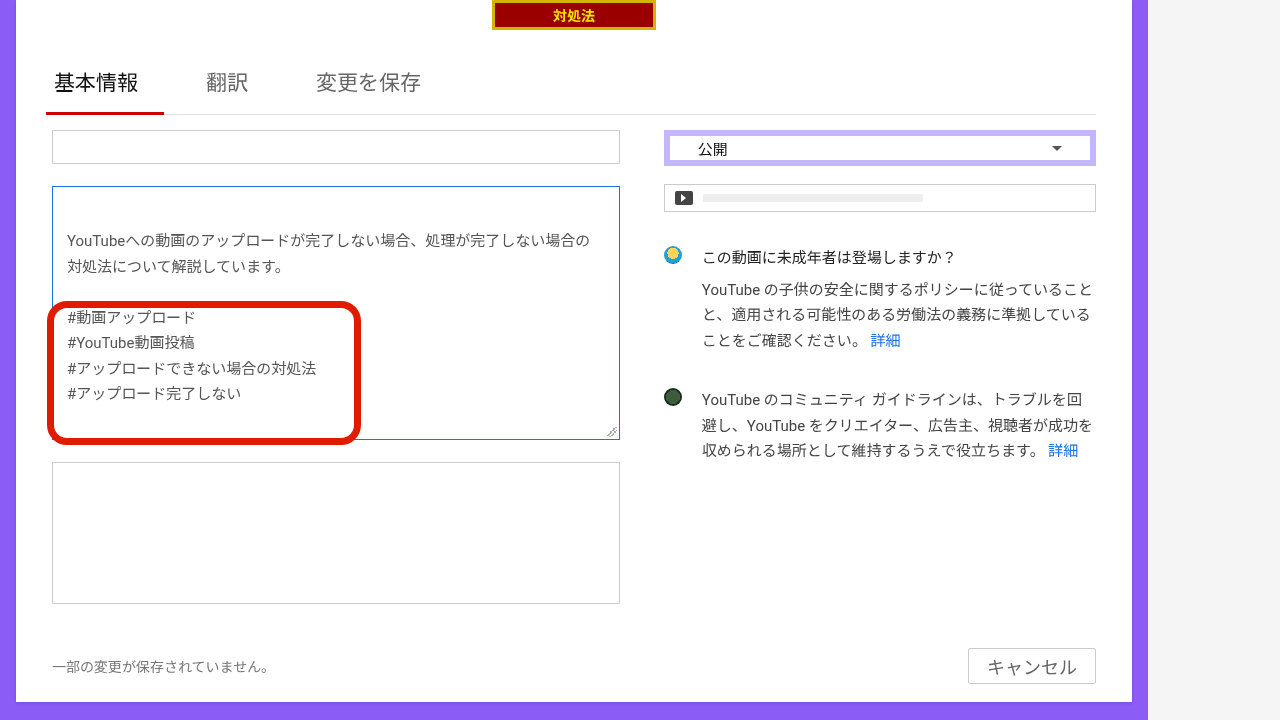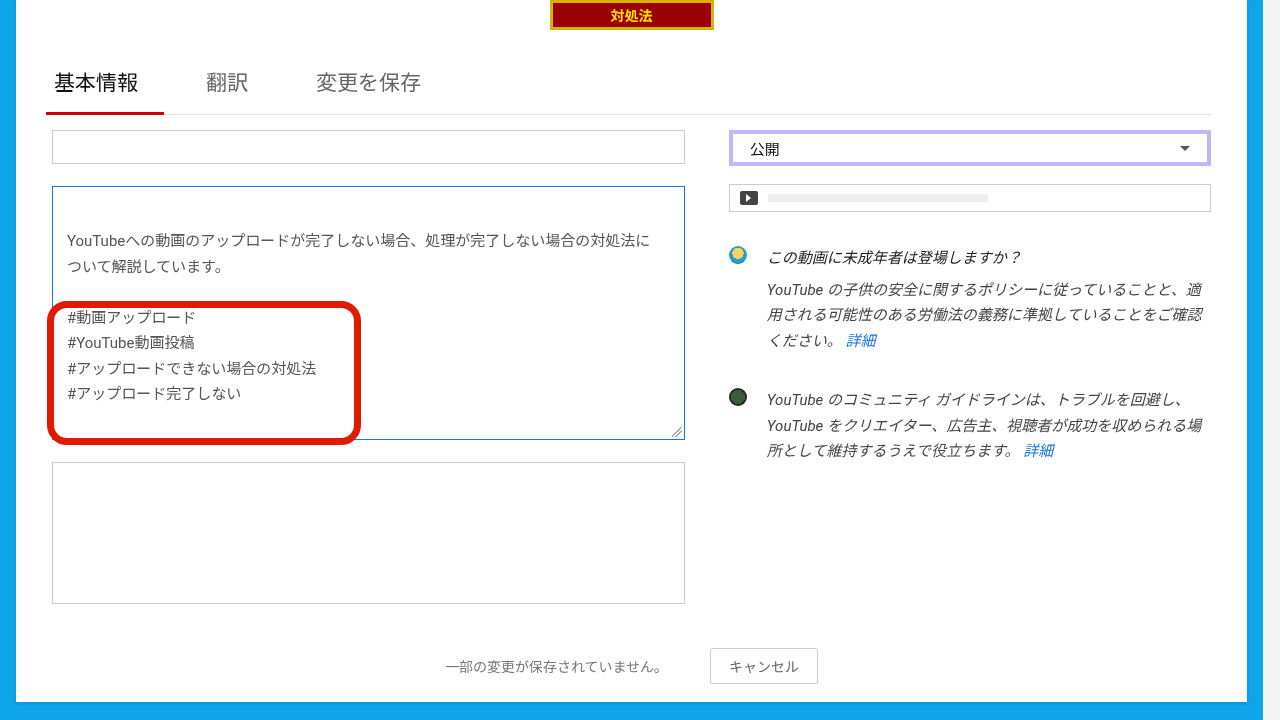--- a/index.html
+++ b/index.html
@@ -4,22 +4,22 @@
 <style>
   * { box-sizing: border-box; }
   body {
     margin: 0;
     background: #f5f5f5;
     font-family: Roboto, "Noto Sans JP", Arial, sans-serif;
     font-size: 14px;
     color: #0f0f0f;
   }
   .page {
-    width: 1263px; height: 720px;
-    background: #0ea5e9;
+    width: 1148px; height: 720px;
+    background: #8b5cf6;
     position: relative;
   }
   .card {
     position: absolute;
     left: 16px; right: 16px; top: 0; bottom: 18px;
     background: #fff;
     box-shadow: 0 1px 3px rgba(0,0,0,.15);
   }
   
   .thumb {
@@ -100,23 +100,23 @@
     border: 7px solid #e11b00;
     border-radius: 20px;
     pointer-events: none;
   }
   .tags-box {
     height: 142px;
     border: 1px solid #ccc;
   }
   
   .select {
-    height: 36px; border: 4px solid #c4b5fd;
+    height: 36px; border: 6px solid #c4b5fd;
     display: flex; align-items: center; justify-content: space-between;
-    padding: 0 17px; cursor: pointer;
+    padding: 0 28px; cursor: pointer;
     font-size: 15px;
   }
   .caret {
     width: 0; height: 0;
     border-left: 5px solid transparent;
     border-right: 5px solid transparent;
     border-top: 5px solid #555;
   }
   .share {
     margin-top: 18px;
@@ -130,43 +130,43 @@
   .share .vicon::after {
     content: ""; position: absolute; left: 6px; top: 3px;
     width: 0; height: 0;
     border-left: 5px solid #fff;
     border-top: 4px solid transparent;
     border-bottom: 4px solid transparent;
   }
   .share .bar { flex: 0 0 220px; height: 8px; background: #eee; }
   .info-block {
     display: flex; gap: 20px; margin-top: 34px;
-    font-size: 15px; line-height: 1.7; font-style: italic;
+    font-size: 15px; line-height: 1.7;
   }
   .info-block .icon { width: 18px; height: 18px; flex: 0 0 18px; border-radius: 50%; }
   .icon.shield {
     background: radial-gradient(circle at 50% 40%, #ffd25a 0 40%, #22a0d3 40% 70%, #1769aa 70% 100%);
   }
   .icon.globe {
     background: radial-gradient(circle, #3d5c3d 0 55%, #1b2a1b 55% 100%);
   }
   .info-block .text { color: #444; }
   .info-block .q { font-weight: 400; color: #222; margin-bottom: 6px; }
   .info-block .more { color: #1a73e8; cursor: pointer; }
   
   .footer {
     position: absolute; left: 36px; right: 36px; bottom: 18px;
-    display: flex; justify-content: center; align-items: center; gap: 36px;
+    display: flex; justify-content: space-between; align-items: center; gap: 36px;
     font-size: 14px;
   }
   .footer .msg { color: #777; margin-right: 6px; }
   .btn {
     height: 36px; padding: 0 18px; border-radius: 2px;
     display: flex; align-items: center; justify-content: center;
-    cursor: pointer; font-size: 14px;
+    cursor: pointer; font-size: 18px;
   }
   .btn.cancel { border: 1px solid #ccc; background: #fff; color: #666; }
   .btn.save { background: #065fd4; color: #fff; }
 </style>
 </head>
 <body>
 
 <div class="page">
   <div class="card">
 

